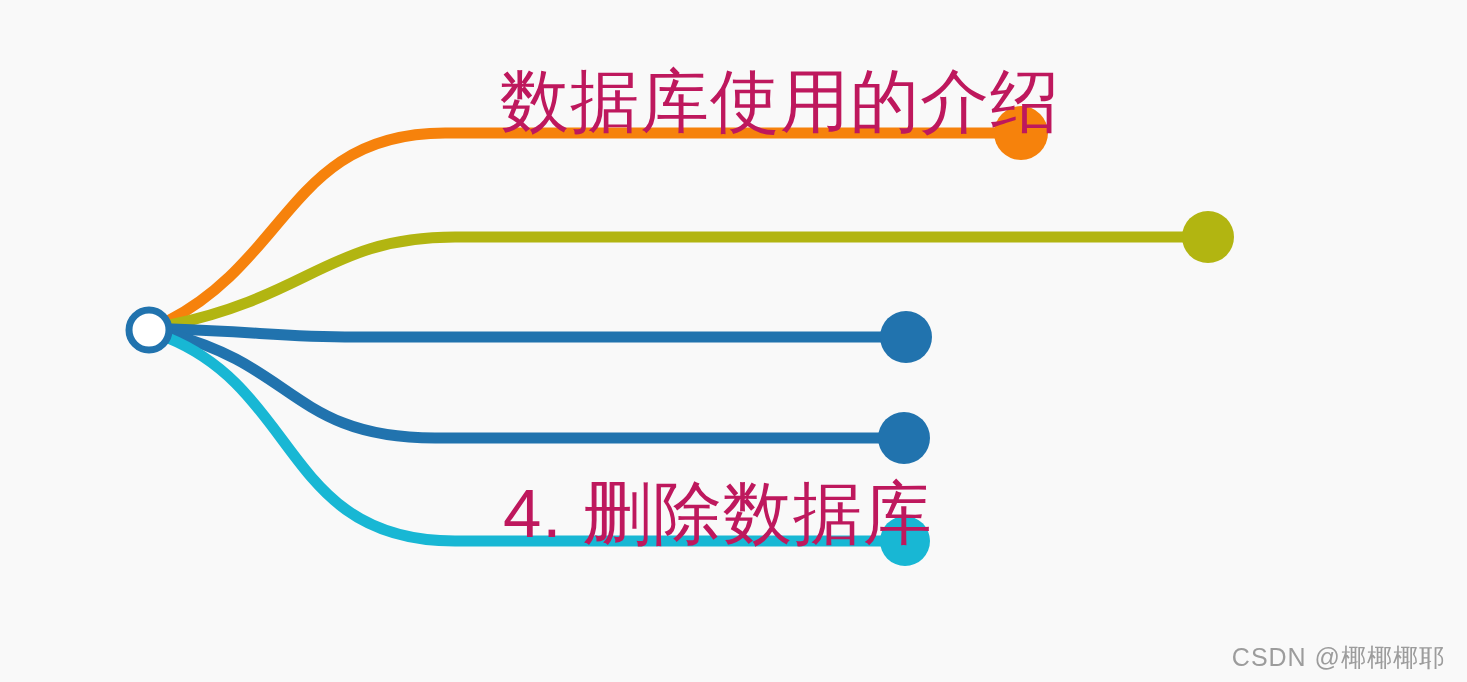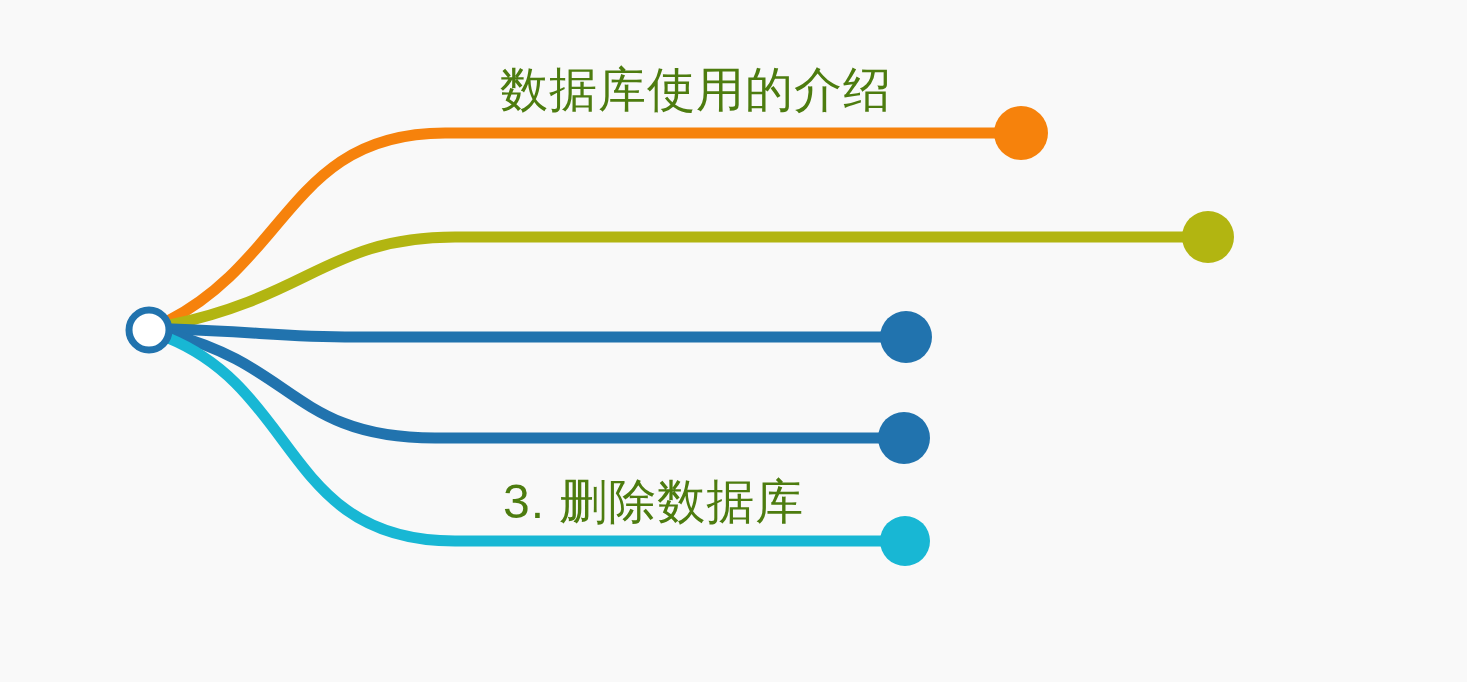--- a/index.html
+++ b/index.html
@@ -19,23 +19,23 @@
     left: 0;
     top: 0;
   }
   .branch-line {
     fill: none;
     stroke-width: 11;
     stroke-linecap: round;
   }
   .label {
     position: absolute;
-    font-size: 48px;
+    font-size: 69px;
     line-height: 1.1;
-    color: #4d7c0f;
+    color: #be185d;
     white-space: nowrap;
     letter-spacing: 1px;
     cursor: default;
   }
   .watermark {
     position: absolute;
     right: 22px;
     bottom: 8px;
     font-size: 25px;
     color: #9c9c9c;
@@ -62,16 +62,17 @@
     <circle cx="905" cy="541" r="25" fill="#18b7d4"></circle>
 
     <circle cx="149" cy="330" r="20" fill="#ffffff" stroke-width="7" stroke="#2173ae"></circle>
   </svg>
 
   <div class="label" style="left:500px; top:64px;">数据库使用的介绍</div>
 
 
 
 
-  <div class="label" style="left:503px; top:476px;">3. 删除数据库</div>
+  <div class="label" style="left:503px; top:476px;">4. 删除数据库</div>
 
+  <div class="watermark">CSDN @椰椰椰耶</div>
 
 </div>
 
 </body></html>

